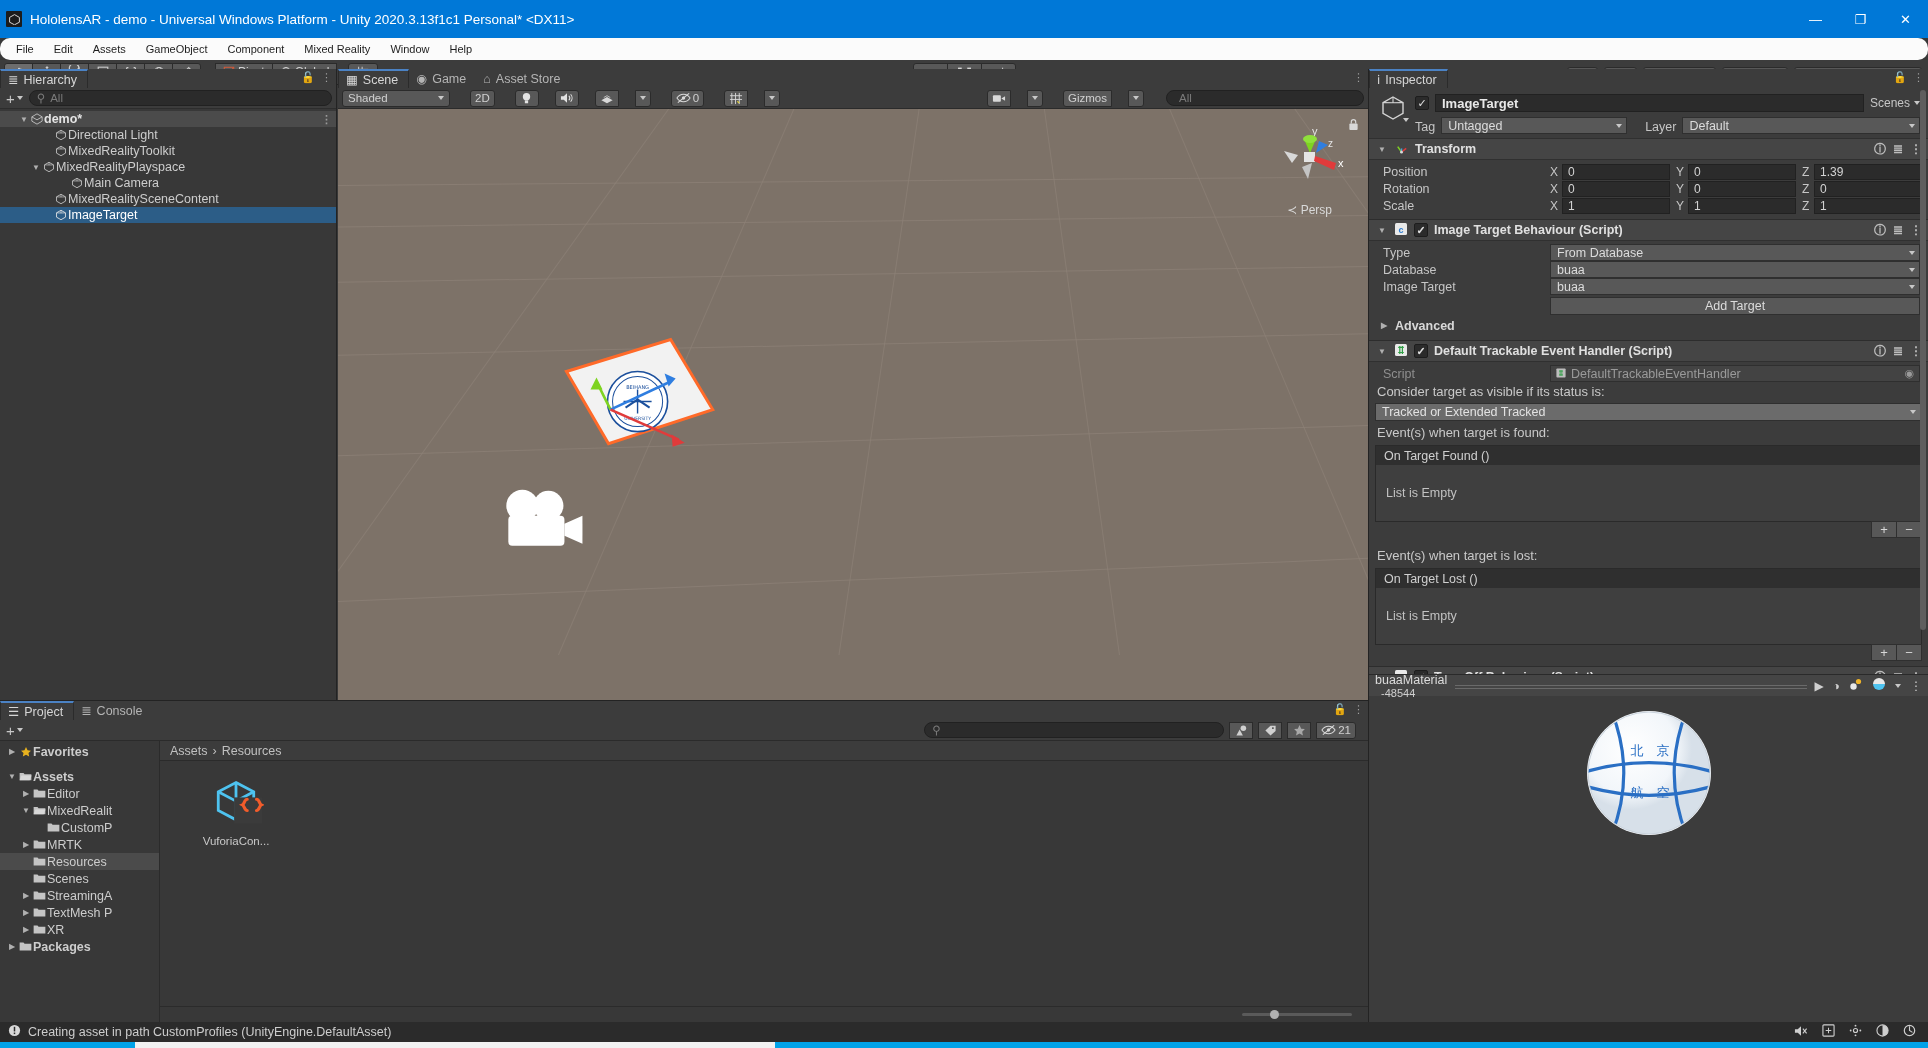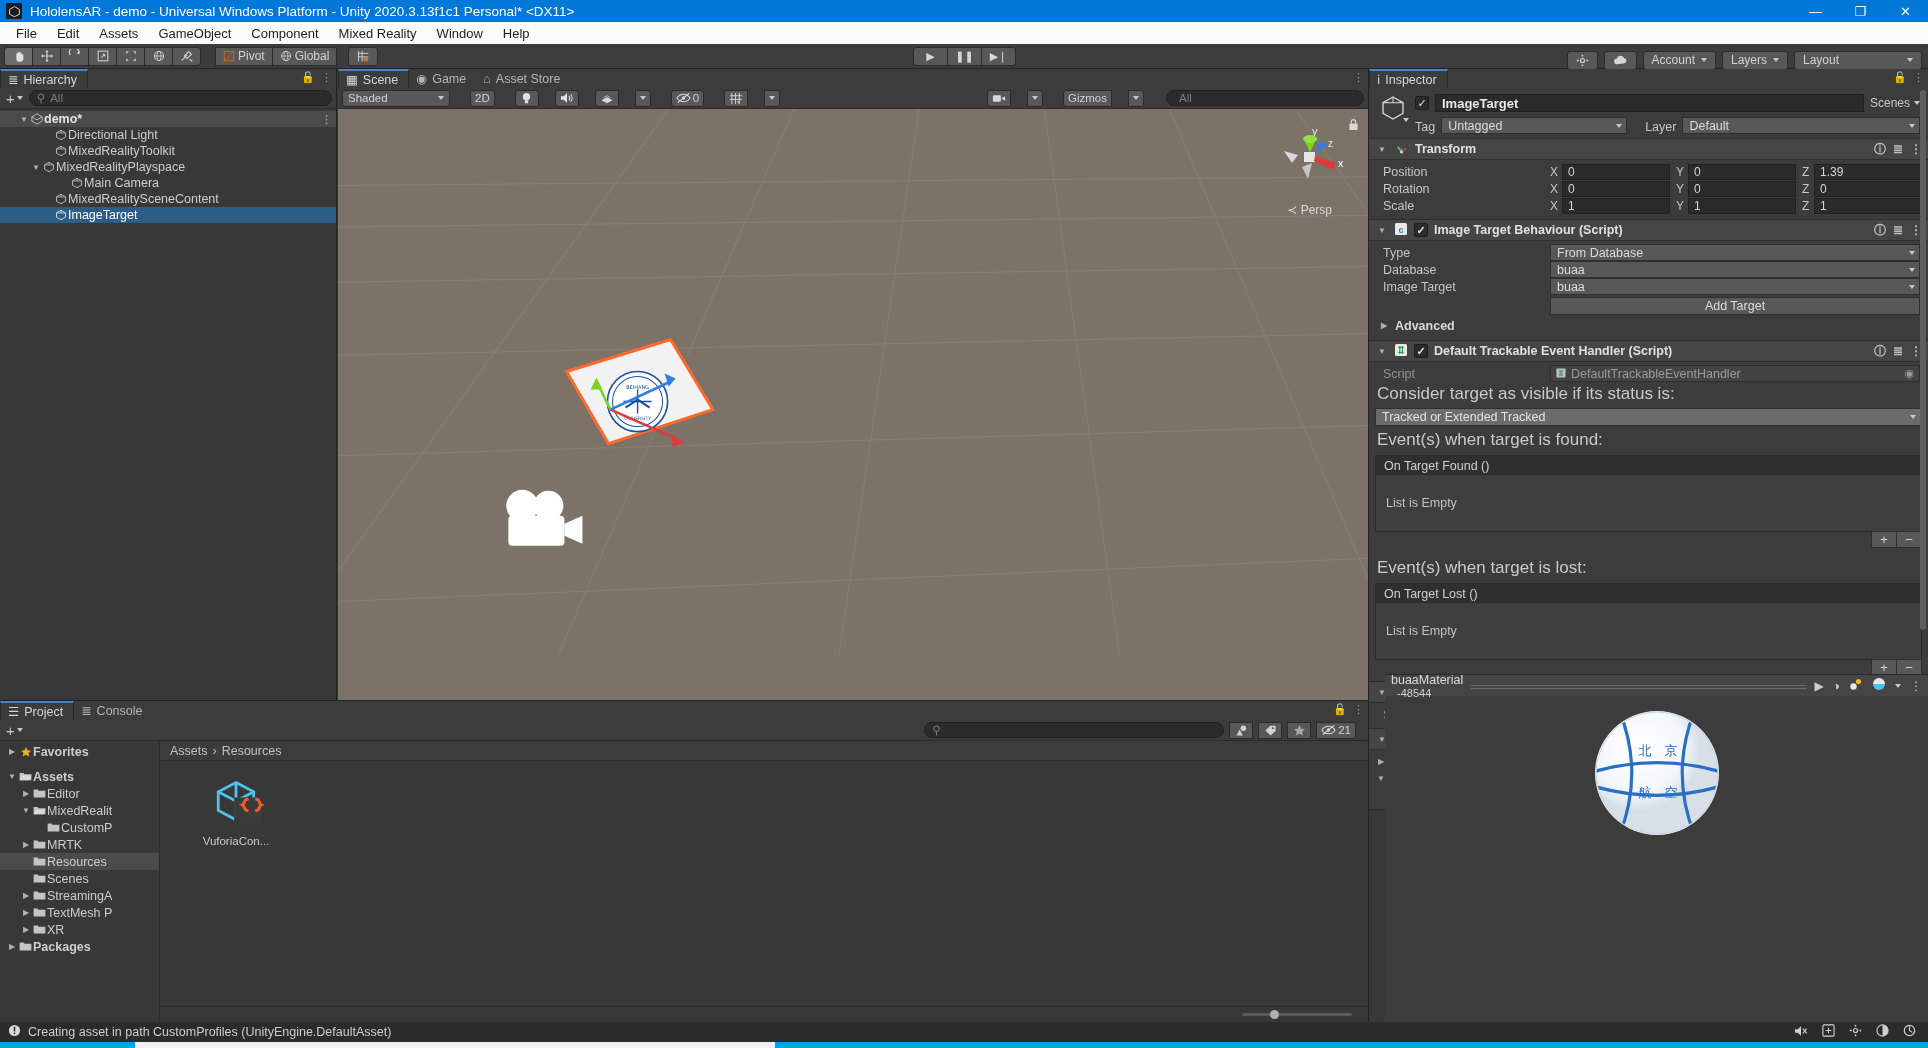--- a/index.html
+++ b/index.html
@@ -9,39 +9,39 @@
     font-family: "Liberation Sans", sans-serif;
     font-size: 14px;
     color: #c4c4c4;
     overflow: hidden;
     -webkit-font-smoothing: antialiased;
   }
   #app { position: relative; width: 1928px; height: 1048px; }
 
   
   .titlebar {
-    height: 22px; background: #0078d7; display: flex; align-items: center;
+    height: 38px; background: #0078d7; display: flex; align-items: center;
     color: #ffffff; font-size: 13.5px; padding-left: 6px;
   }
   .titlebar .appicon {
     width: 16px; height: 16px; background: #1c1c1c; margin-right: 8px;
     display: flex; align-items: center; justify-content: center;
     color: #d0d0d0; font-size: 10px; border-radius: 1px;
   }
   .titlebar .ttext { flex: 1; }
   .winbtns { display: flex; height: 22px; }
   .winbtn {
     width: 45px; height: 22px; display: flex; align-items: center;
     justify-content: center; color: #fff; font-size: 13px;
   }
 
   
   .menubar {
     height: 22px; background: #fbfbfb; display: flex; align-items: center;
-    color: #1d1d1d; font-size: 13px; padding-left: 6px;
+    color: #1d1d1d; font-size: 11px; padding-left: 6px; border-radius: 10px;
   }
   .menubar .mi { padding: 2px 10px; cursor: default; }
 
   
   .maintoolbar {
     height: 25px; background: #3c3c3c; display: flex; align-items: center;
     border-bottom: 1px solid #242424; position: relative;
   }
   .tgroup { display: flex; align-items: center; margin-left: 4px; }
   .tbtn {
@@ -250,39 +250,39 @@
   }
   .foldrow { height: 19px; display: flex; align-items: center; gap: 5px;
              font-size: 12.5px; font-weight: bold; color: #d8d8d8; padding-left: 3px;
              background: #3c3c3c; }
   .objfield {
     flex: 1; height: 17px; background: #434343; border: 1px solid #2f2f2f;
     display: flex; align-items: center; padding: 0 5px; gap: 5px;
     font-size: 12.5px; color: #9a9a9a;
   }
   .objfield .sel { margin-left: auto; color: #9a9a9a; font-size: 11px; }
-  .lbl-plain { font-size: 17px; color: #c9c9c9; padding: 2px 0 2px 2px; }
+  .lbl-plain { font-size: 13px; color: #c9c9c9; padding: 2px 0 2px 2px; }
   .wide-drop { height: 18px; background: #6b6b6b; border: 1px solid #2f2f2f;
                display: flex; align-items: center; justify-content: space-between;
                padding: 0 5px 0 6px; font-size: 12.5px; color: #e2e2e2; margin: 2px 0; }
   .evtbox { border: 1px solid #2a2a2a; background: #3f3f3f; margin: 3px 0 0 0; }
   .evthdr { height: 19px; background: #2f2f2f; display: flex; align-items: center;
             padding-left: 8px; font-size: 12.5px; color: #d0d0d0; }
   .evtempty { height: 56px; display: flex; align-items: center; padding-left: 10px;
               font-size: 12.5px; color: #c2c2c2; }
   .evtbtnrow { display: flex; justify-content: flex-end; margin-top: -1px; }
   .pmbtn { width: 26px; height: 17px; background: #585858; border: 1px solid #2f2f2f;
            display: flex; align-items: center; justify-content: center;
            color: #d8d8d8; font-size: 13px; margin-left: -1px; }
   .matfield { width: 52px; height: 16px; background: #2b2b2b; border: 1px solid #212121;
               display: flex; align-items: center; padding-left: 5px; font-size: 12px;
               color: #d4d4d4; }
 
   .matpreview {
-    position: absolute; left: 16px; right: 0; bottom: 0; height: 348px;
+    position: absolute; left: 0; right: 0; bottom: 0; height: 348px;
     background: #3c3c3c; border-top: 1px solid #2a2a2a;
   }
   .matpreview .mphdr {
     height: 21px; display: flex; align-items: center; gap: 8px; padding: 0 6px;
     background: #454545; font-size: 12.5px; color: #d6d6d6;
   }
   .mpline { flex: 1; height: 1px; background: #6a6a6a; box-shadow: 0 3px 0 #6a6a6a; }
   .mpicons { display: flex; align-items: center; gap: 9px; color: #cfcfcf; font-size: 12px; }
   .mpsub { font-size: 11px; color: #cfcfcf; padding-left: 6px; }
   .sphere {

